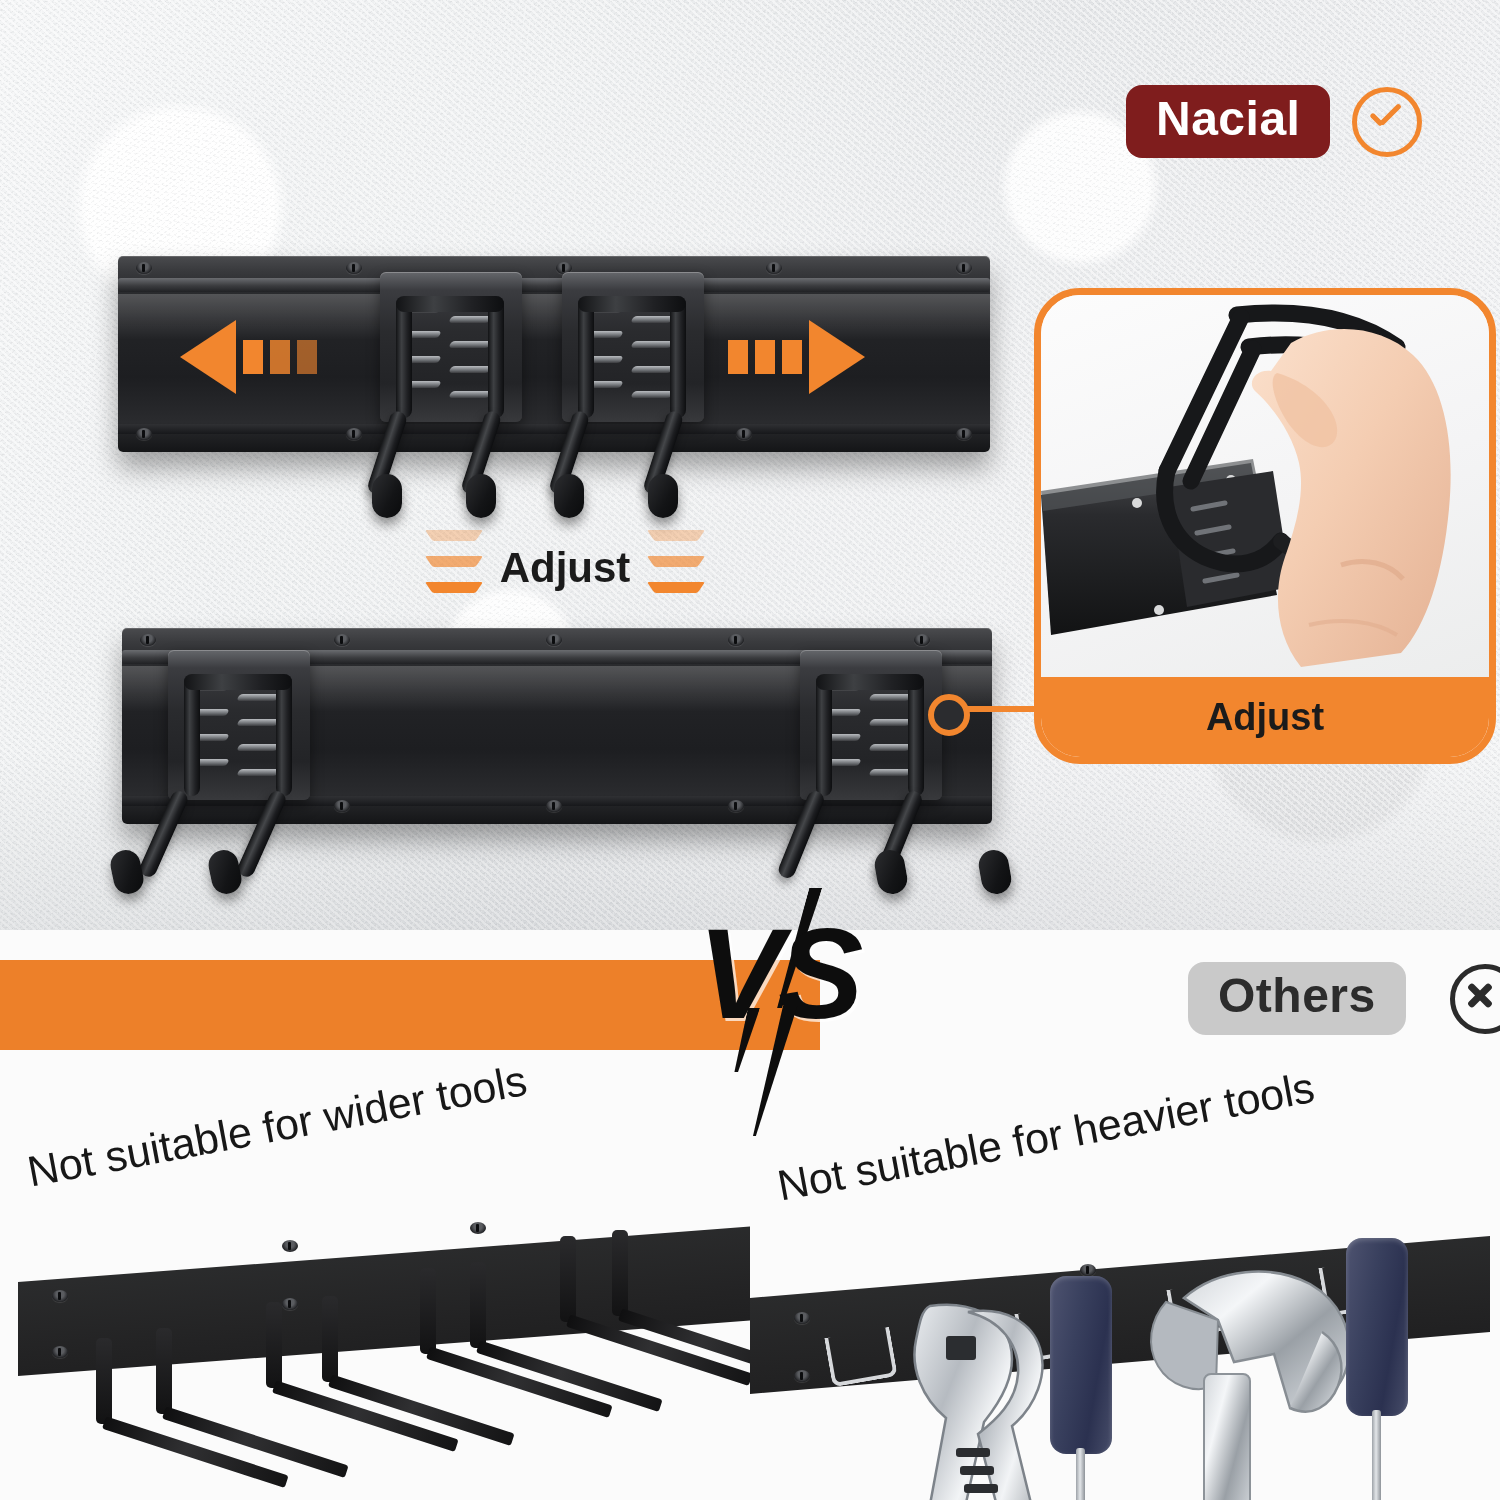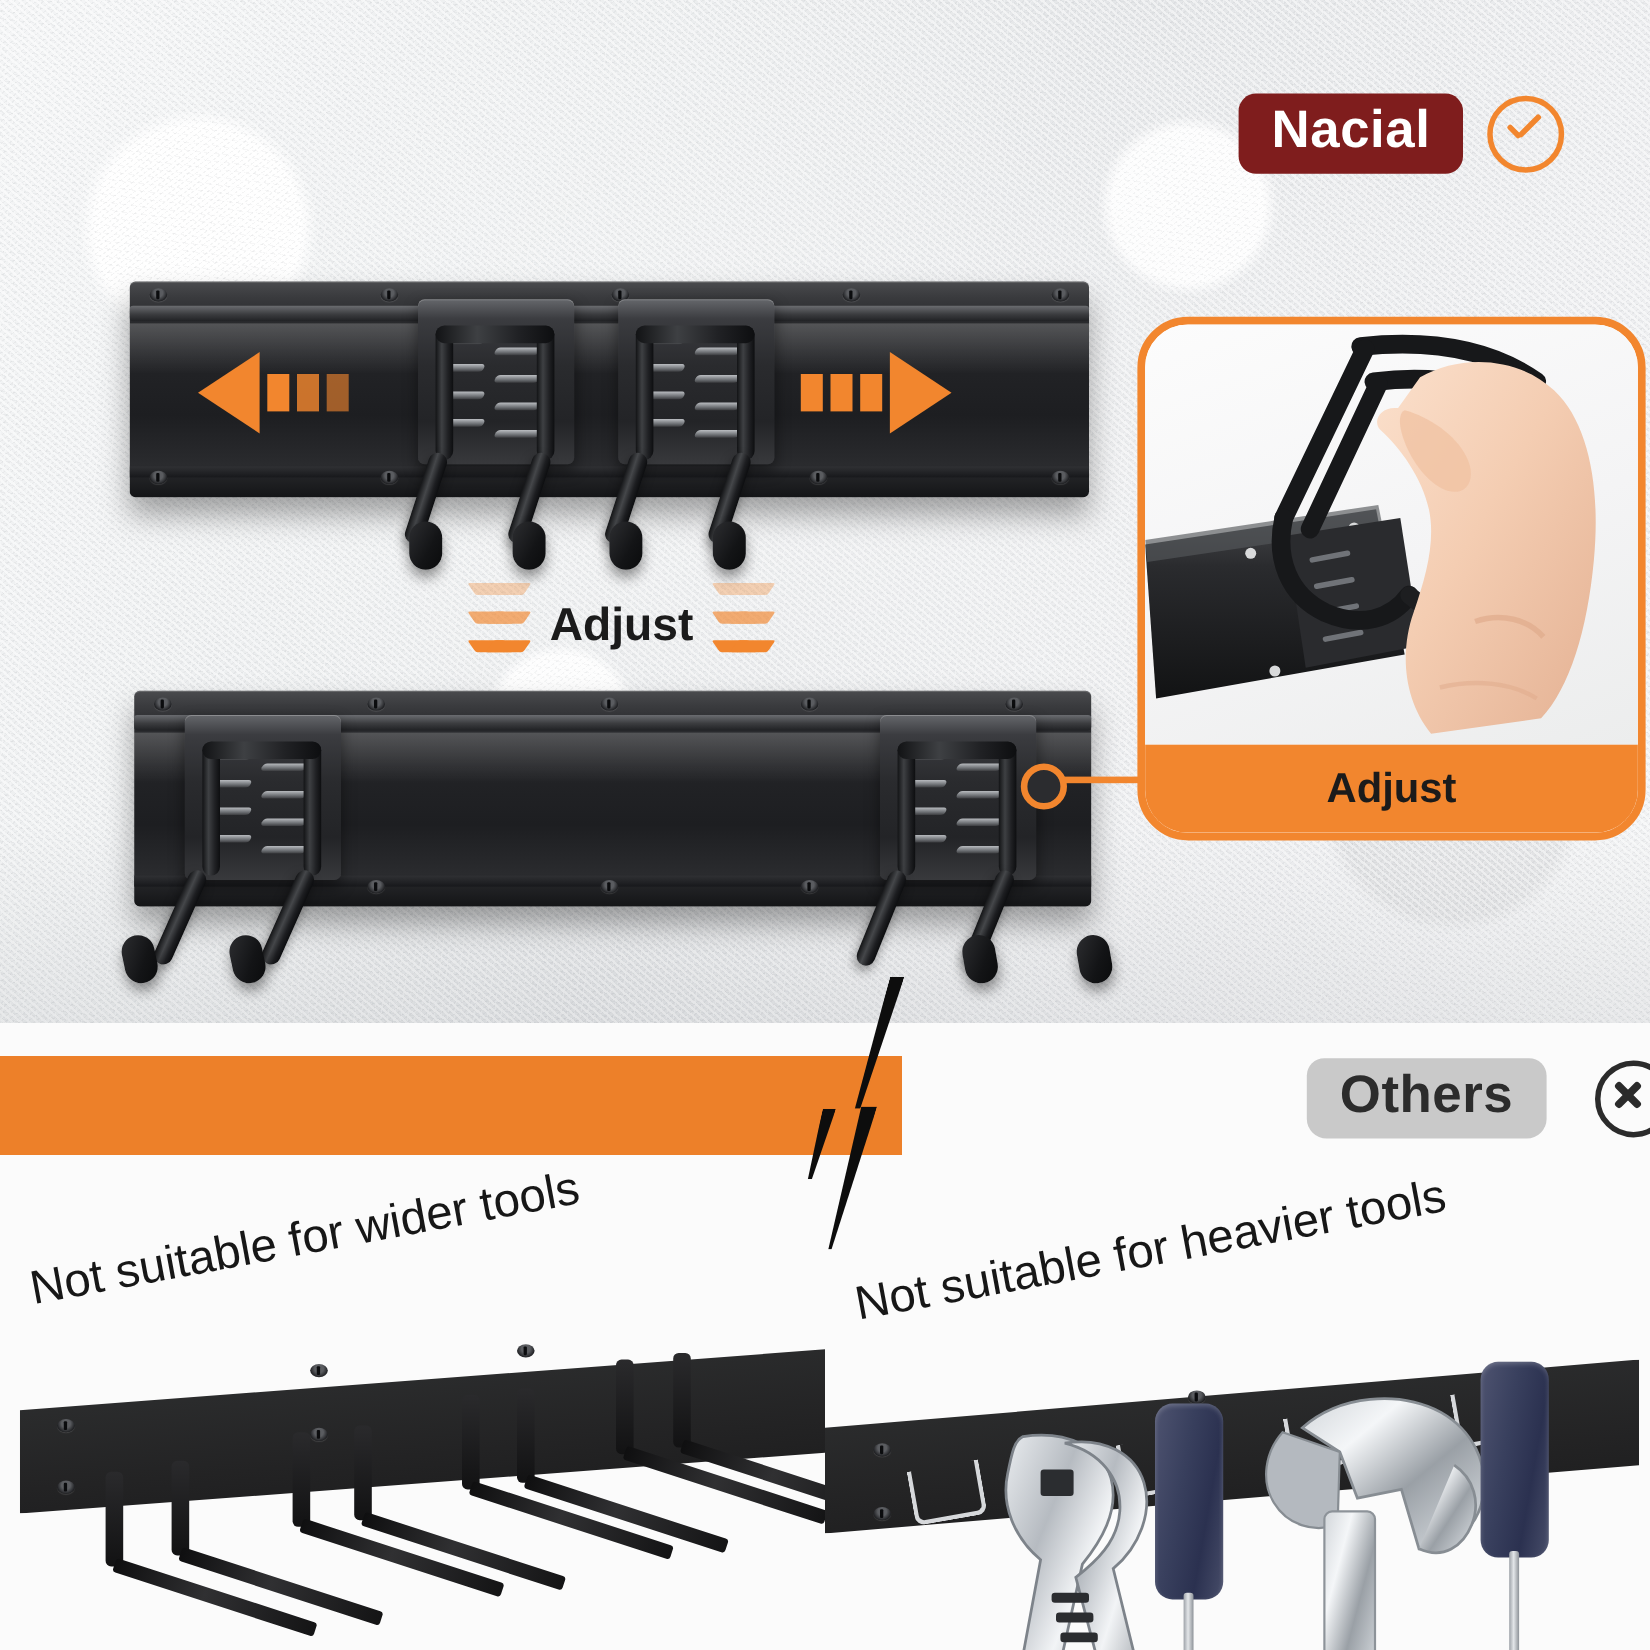--- a/index.html
+++ b/index.html
@@ -403,20 +403,21 @@
         <path d="M268 330 C300 322 334 326 356 340" stroke="#e0ab8c" stroke-width="4" fill="none" opacity=".55"></path>
       </svg>
     </div>
     <div class="label">
       <span>Adjust</span>
     </div>
   </div>
 
   <div class="vs">
     <div class="bolt b1"></div>
+    <div class="glyph">VS</div>
     <div class="bolt b2"></div>
     <div class="bolt b3"></div>
   </div>
 
   <div class="cmp left">
     <div class="cap" style="left:28px;top:108px;transform:rotate(-10.5deg);transform-origin:left center;">Not suitable for wider tools</div>
 
     <div class="panel" style="left:18px;top:186px;width:740px;height:150px;
          clip-path:polygon(0 56px,740px 0,740px 94px,0 150px);"></div>
 

